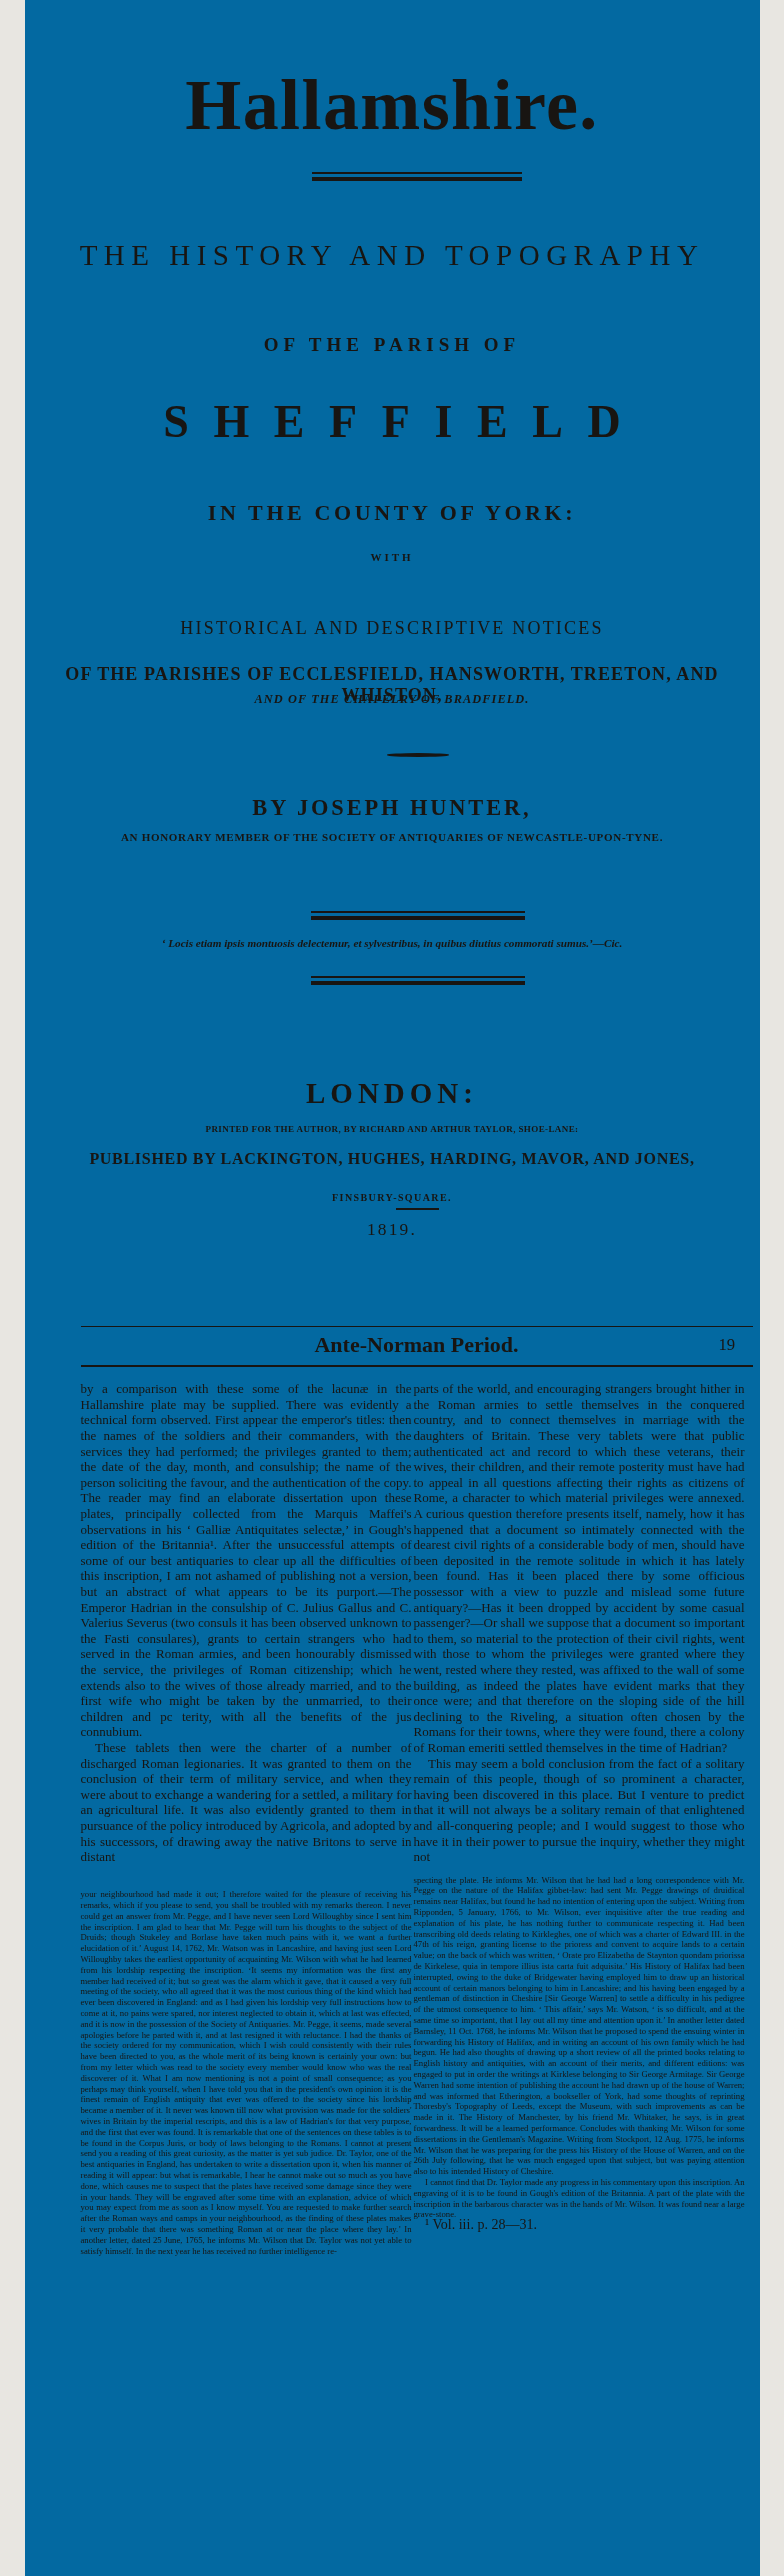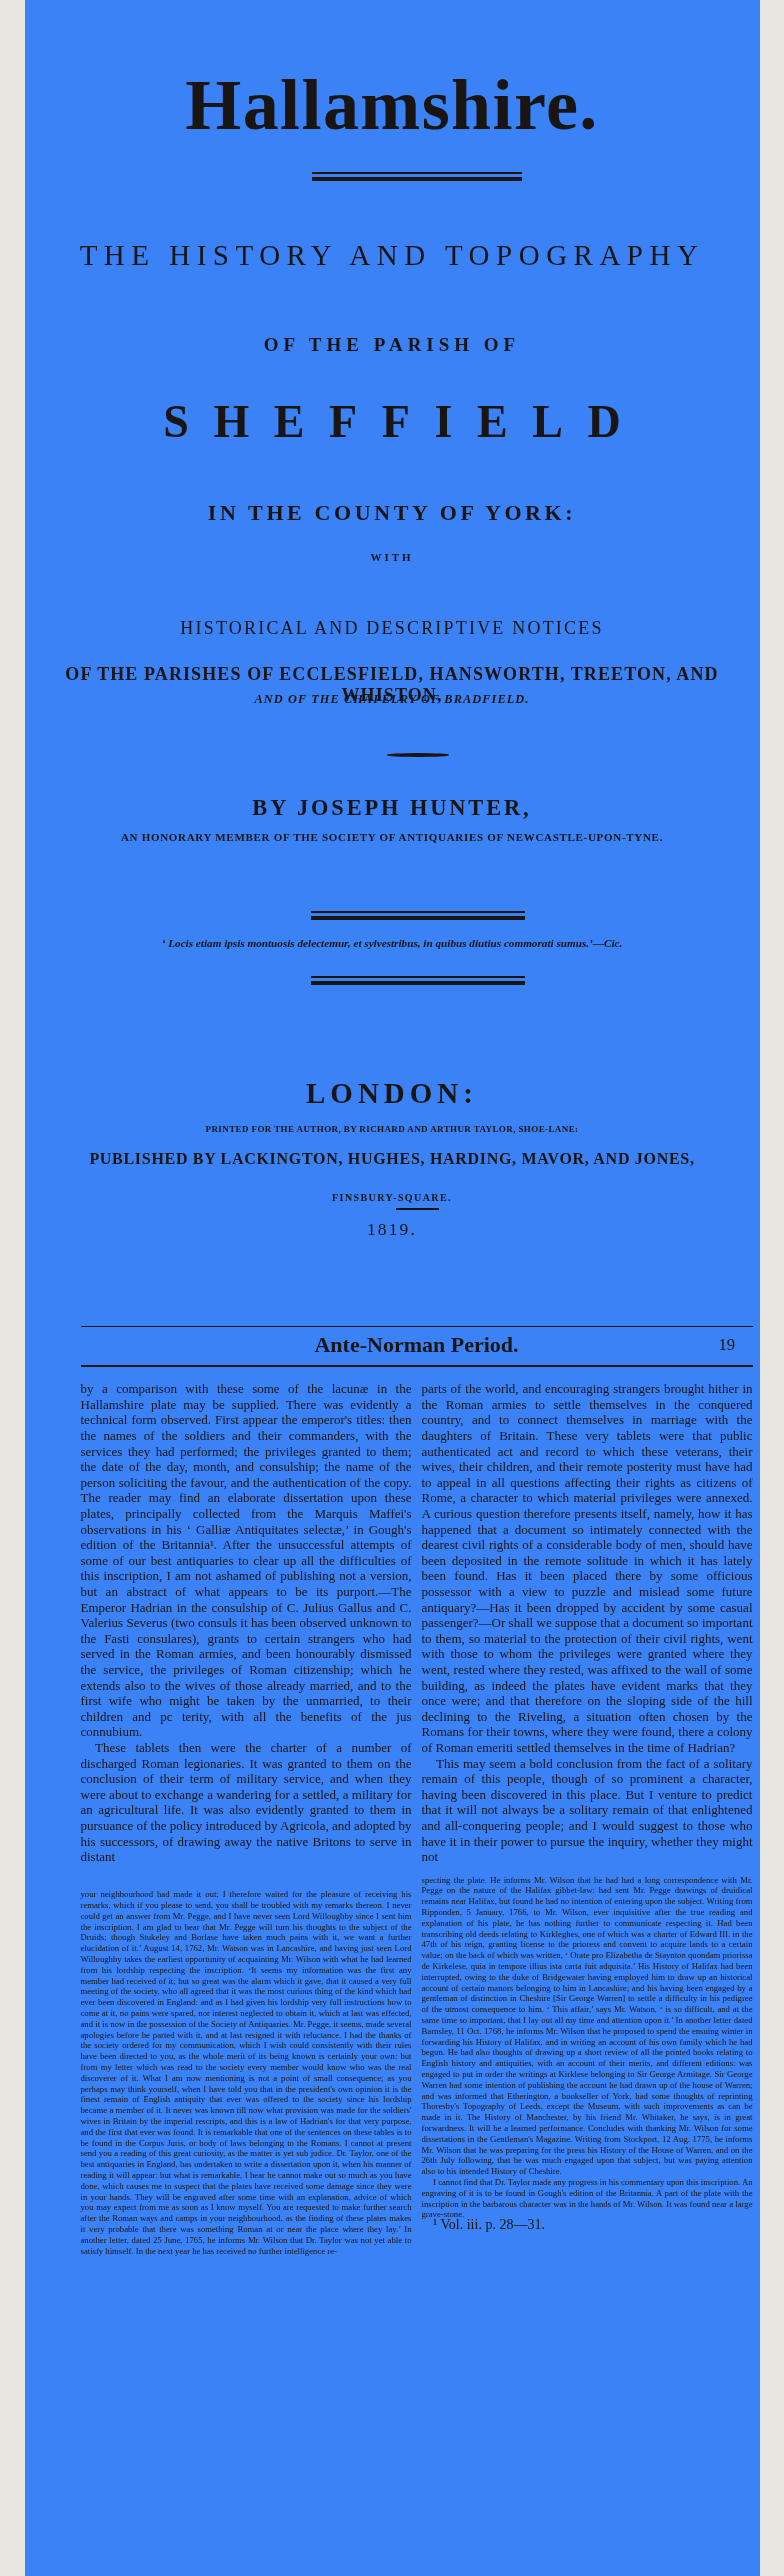--- a/index.html
+++ b/index.html
@@ -1,20 +1,20 @@
 <!DOCTYPE html>
 <html style="font-size:11.6px"><head>
 <meta charset="utf-8">
 <style>
   html,body{margin:0;padding:0;background:#e8e6e1;}
   .page{
     position:relative;
     width:735px;height:2576px;
     margin:0 auto;
-    background:#3b82f6;
+    background:#0369a1;
     color:#181512;
     font-family:"Liberation Serif", serif;
     overflow:hidden;
   }
   .c{position:absolute;left:0;right:0;text-align:center;}
   .masthead{top:64px;font-size:72px;font-weight:bold;letter-spacing:1.4px;}
   .mast-rule{top:172px;left:287px;width:210px;}
   .rule-thin{height:2.2px;background:#181512;}
   .rule-gap{height:2.9px;}
   .rule-thick{height:4.3px;background:#181512;}
@@ -37,21 +37,21 @@
   .t-publisher{top:1150px;font-size:16px;letter-spacing:0.7px;font-weight:bold;text-align:center;}
   .t-finsbury{top:1192px;font-size:10px;letter-spacing:1.4px;font-weight:bold;}
   .short-rule{top:1208px;left:371px;width:43px;height:2.2px;background:#181512;}
   .t-year{top:1219px;font-size:17.4px;letter-spacing:2.2px;}
 
   .textpage{position:absolute;top:1326px;left:56px;width:672px;}
   .head-rule{height:1.4px;background:#181512;}
   .running-head{position:relative;height:38px;}
   .running-title{position:absolute;left:0;right:0;top:4.3px;text-align:center;font-size:22px;font-weight:bold;}
   .folio{position:absolute;right:17.4px;top:7.2px;font-size:16.7px;}
-  .cols{display:flex;gap:10px;margin-top:14.5px;}
+  .cols{display:flex;gap:2px;margin-top:14.5px;}
   .col{width:331px;}
   .main p{margin:0;font-size:13px;line-height:15.6px;text-align:justify;}
   .main p.indent{text-indent:14.5px;}
   .footnote{text-align:justify;font-size:8.7px;line-height:10.8px;}
   .fn-left{margin-top:24.6px;}
   .fn-right{margin-top:10px;}
   .footnote p{margin:0;}
   .footnote p.indent{text-indent:11.6px;}
   .fn-ref{margin-top:1.4px;text-indent:11.6px;font-size:14px;}
 </style>

